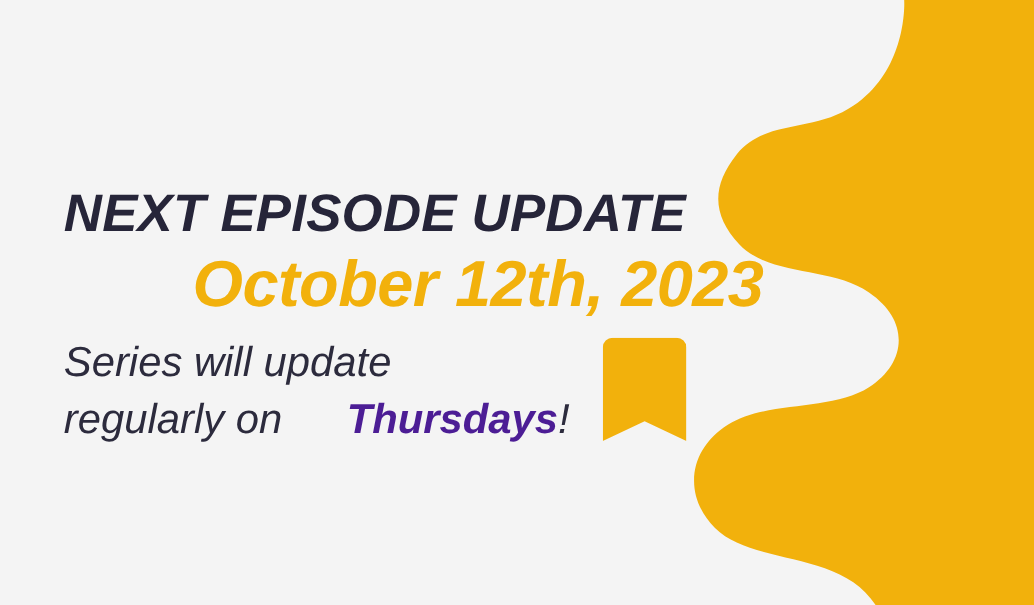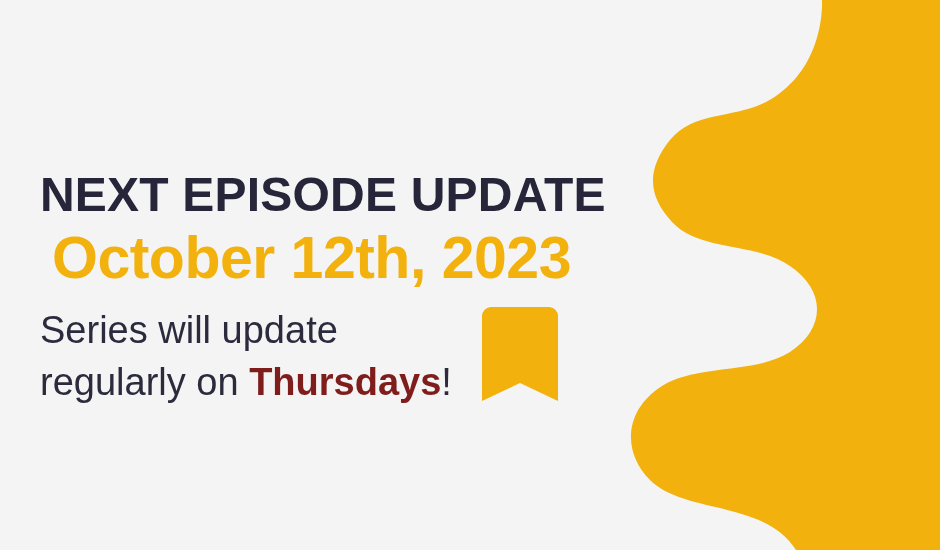--- a/index.html
+++ b/index.html
@@ -21,63 +21,66 @@
   #wave-decoration {
     position: absolute;
     top: 0;
     right: 0;
     width: 340px;
     height: 550px;
     display: block;
   }
   #text-block {
     position: absolute;
-    left: 40px;
+    left: 58px;
     top: 168px;
     width: 640px;
+    font-style: italic;
   }
   #headline {
     margin: 0;
     font-family: "Liberation Sans", sans-serif;
     font-size: 48px;
     line-height: 54px;
     font-weight: 700;
     letter-spacing: 0.2px;
     color: #262539;
     white-space: nowrap;
   }
   #date-line {
-    margin: 12px;
+    margin: 4px;
     margin-top: 4px;
     font-family: "Liberation Sans", sans-serif;
     font-size: 59px;
     line-height: 64px;
     font-weight: 700;
     letter-spacing: -0.5px;
     color: #f2b10c;
     white-space: nowrap;
+    text-align: right;
   }
   #subtext-row {
     display: flex;
     align-items: flex-start;
     margin-top: 14px;
     gap: 12px;
   }
   #subtext {
     margin: 0;
     font-family: "Liberation Sans", sans-serif;
     font-size: 38px;
     line-height: 52px;
     font-weight: 400;
     color: #2c2b3d;
     max-width: 460px;
   }
   #subtext .em {
     font-weight: 700;
-    color: #7f1d1d;
+    color: #4c1d95;
+    margin-left: 48px;
   }
   #bookmark-icon {
     margin-left: 18px;
     margin-top: 3px;
     flex: 0 0 auto;
     display: block;
   }
 </style>
 </head>
 <body>

